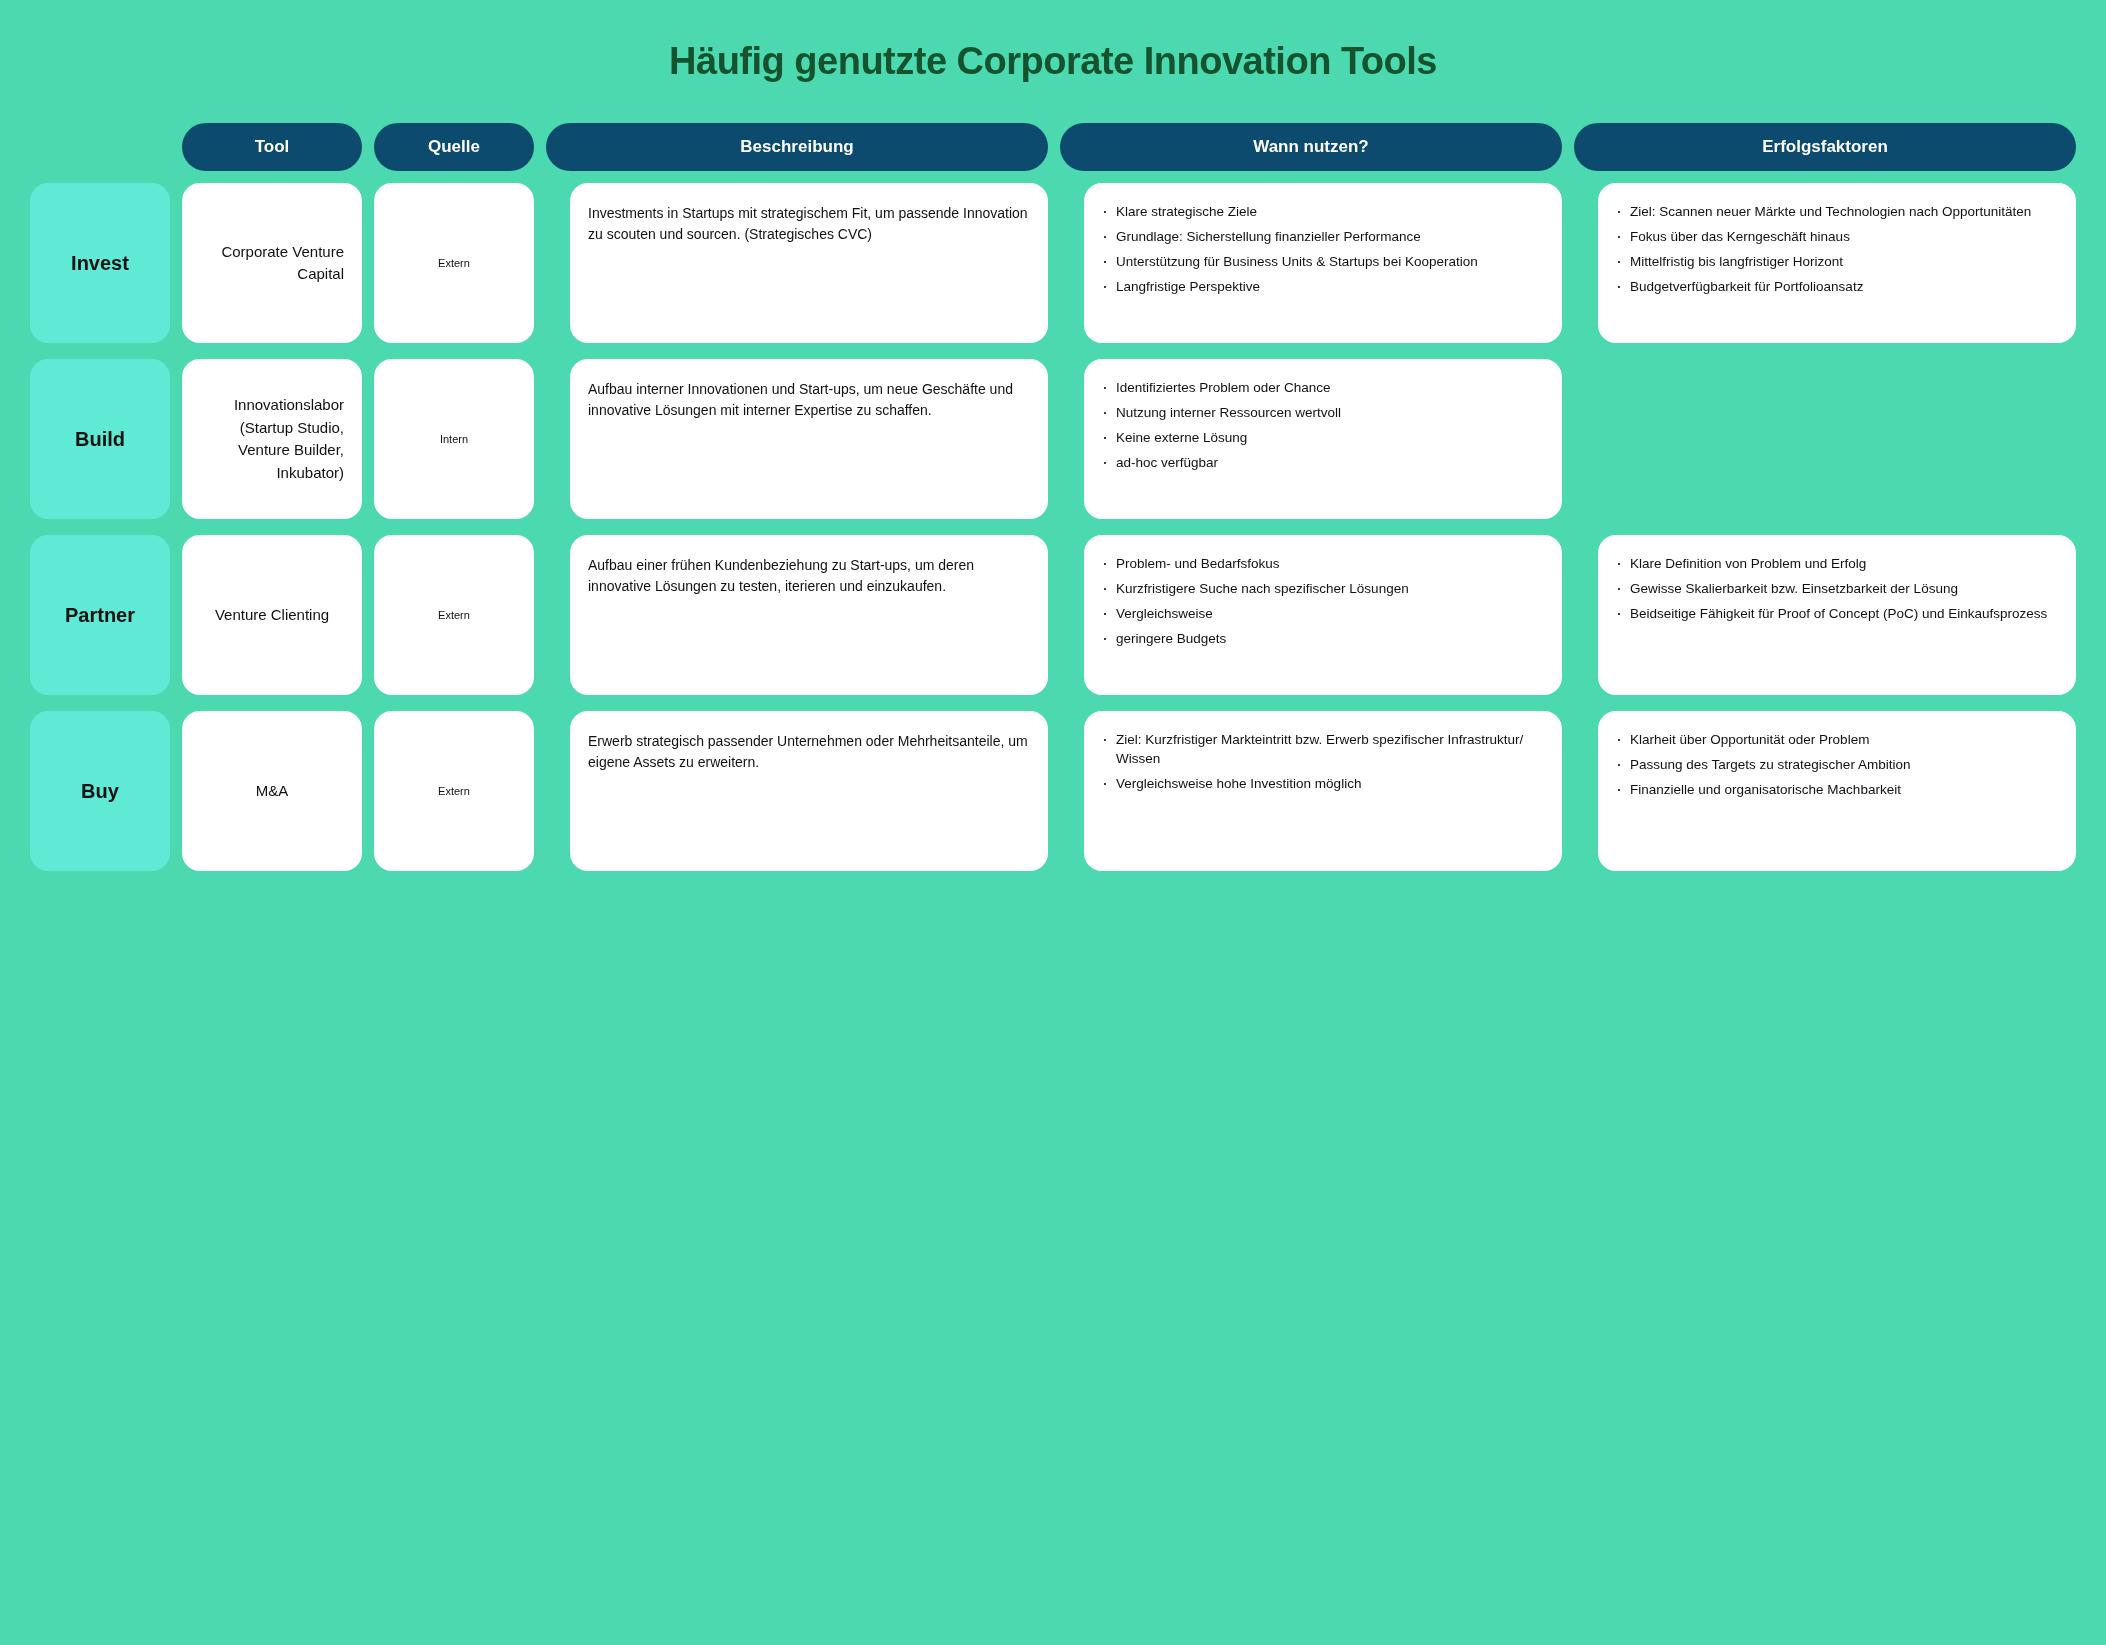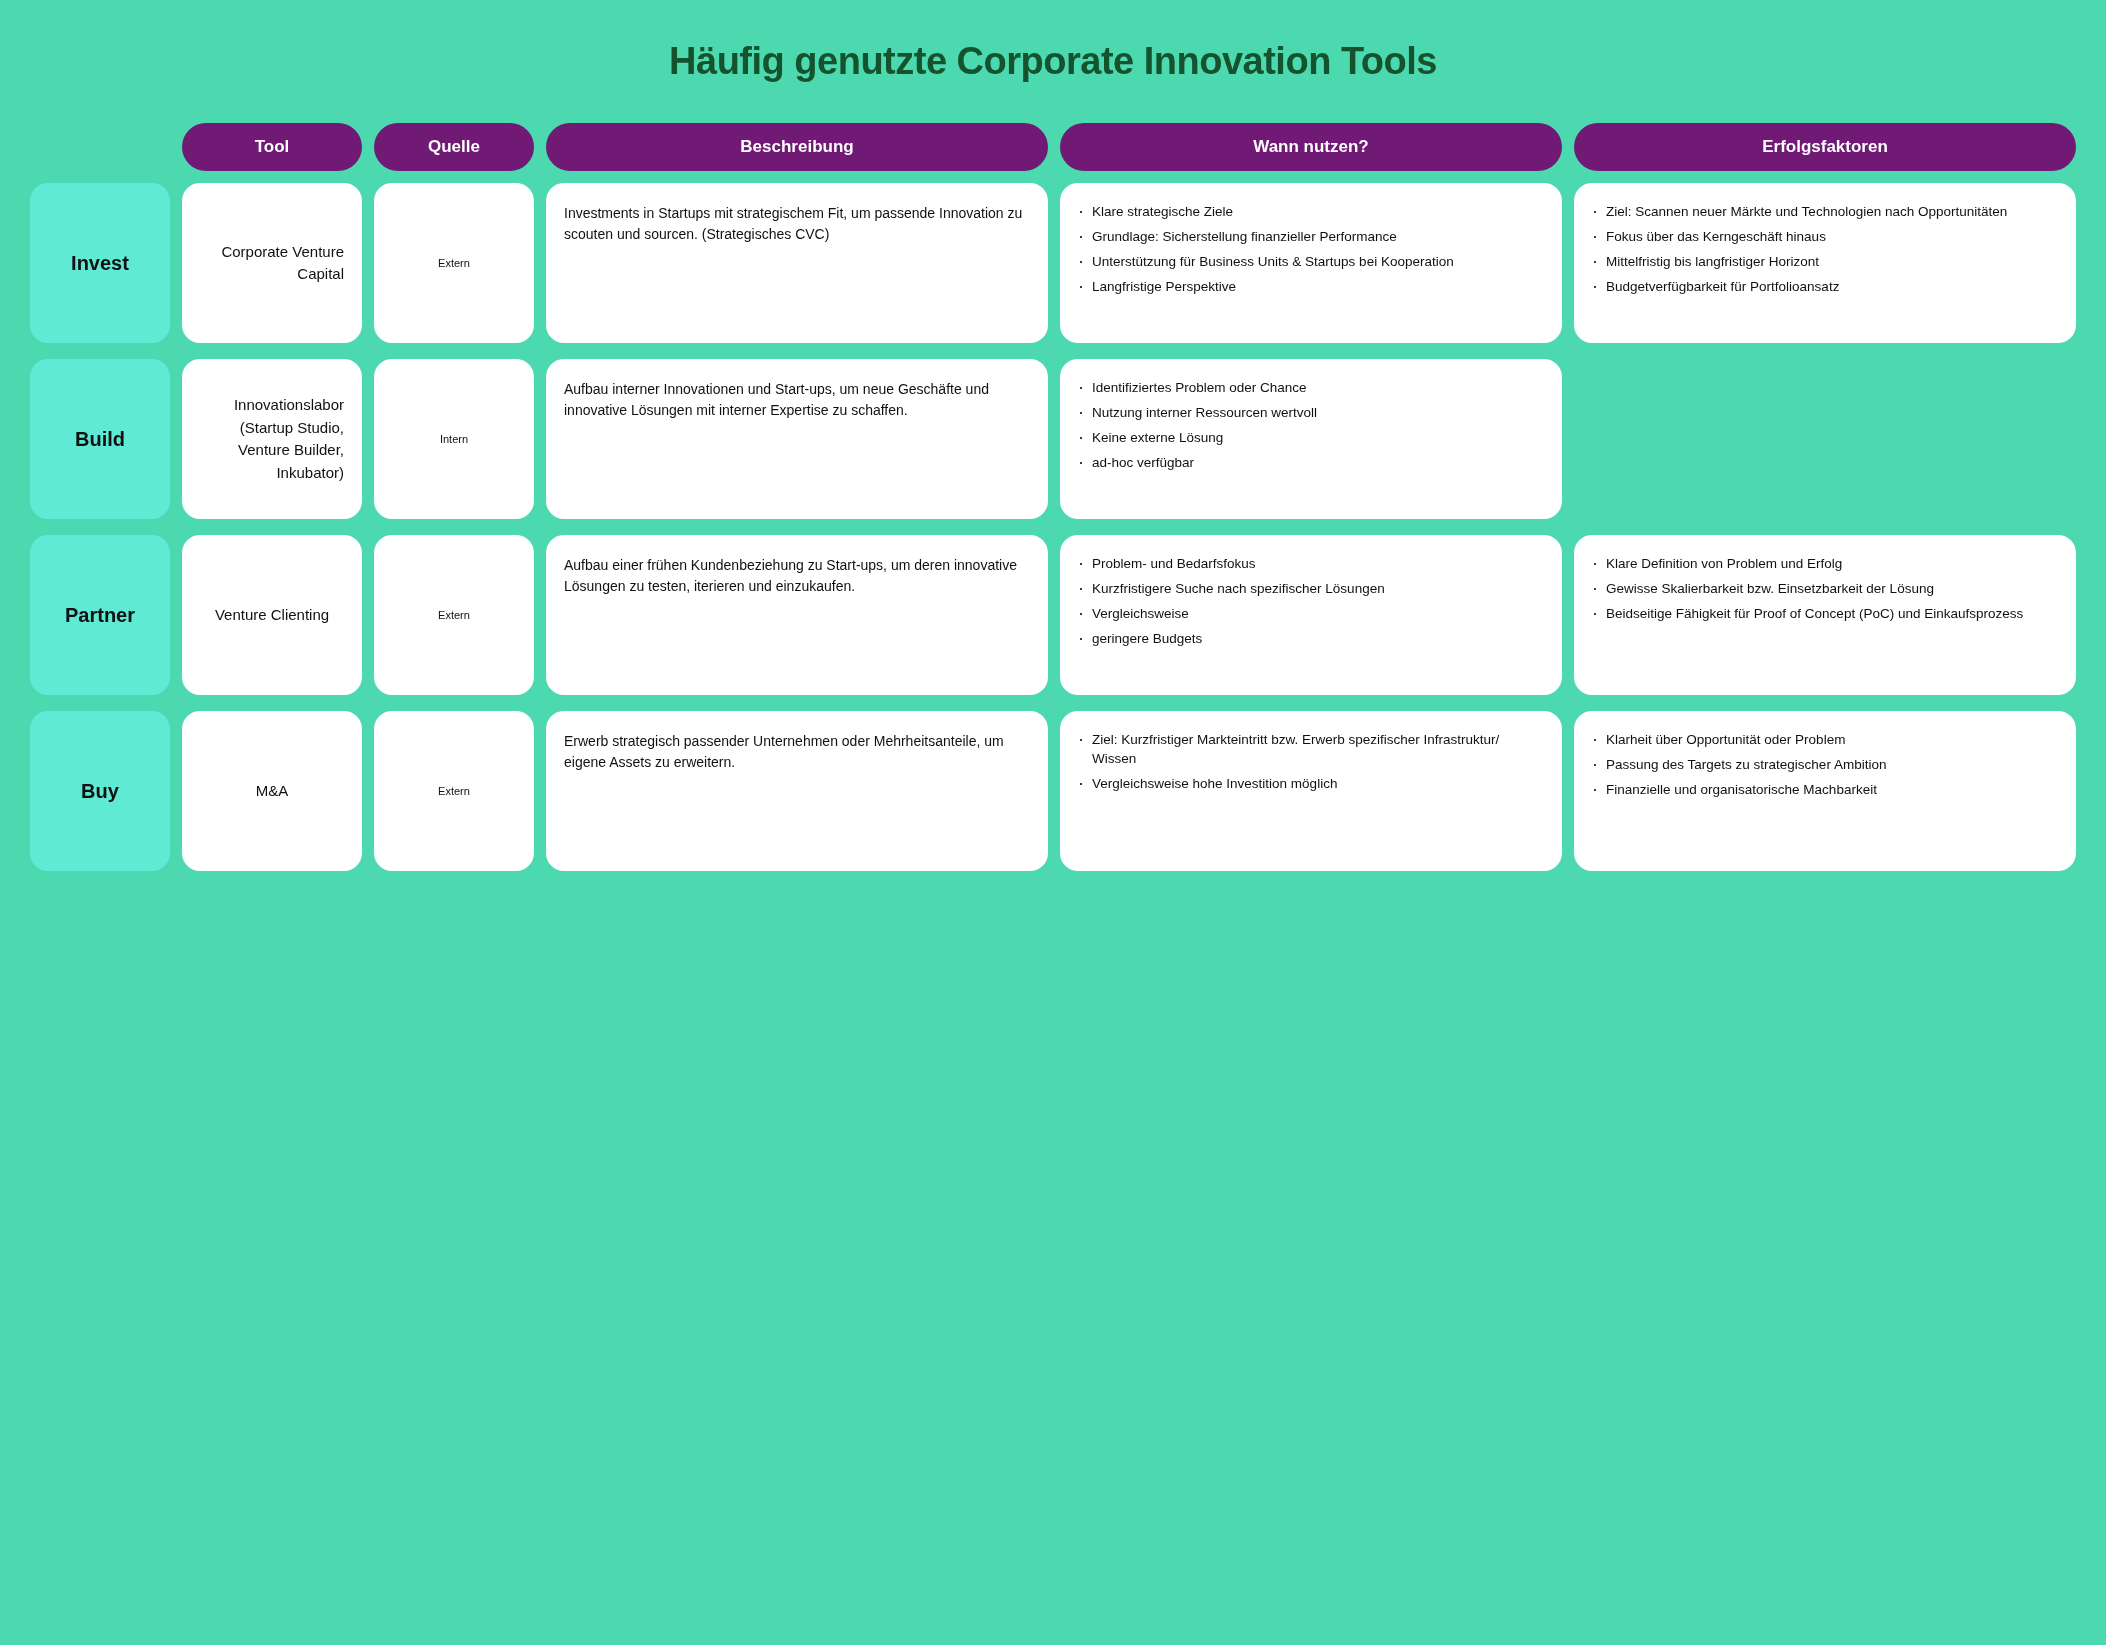--- a/index.html
+++ b/index.html
@@ -25,21 +25,21 @@
       display: grid;
       grid-template-columns: 140px 180px 160px 1fr 1fr 1fr;
       gap: 12px;
       margin-bottom: 12px;
       padding-left: 0;
     }
     .header-spacer {
       
     }
     .header-cell {
-      background: #701a75;
+      background: #0c4a6e;
       color: #fff;
       font-weight: 700;
       font-size: 17px;
       text-align: center;
       padding: 14px 16px;
       border-radius: 40px;
       display: flex;
       align-items: center;
       justify-content: center;
     }
@@ -75,20 +75,21 @@
       align-items: center;
       justify-content: center;
       text-align: center;
       min-height: 160px;
     }
     .data-cell.left-align {
       text-align: left;
       justify-content: flex-start;
       align-items: flex-start;
       flex-direction: column;
+      margin-left: 24px;
     }
     .bullet-list {
       list-style: none;
       padding: 0;
       margin: 0;
     }
     .bullet-list li {
       padding-left: 14px;
       position: relative;
       margin-bottom: 6px;

